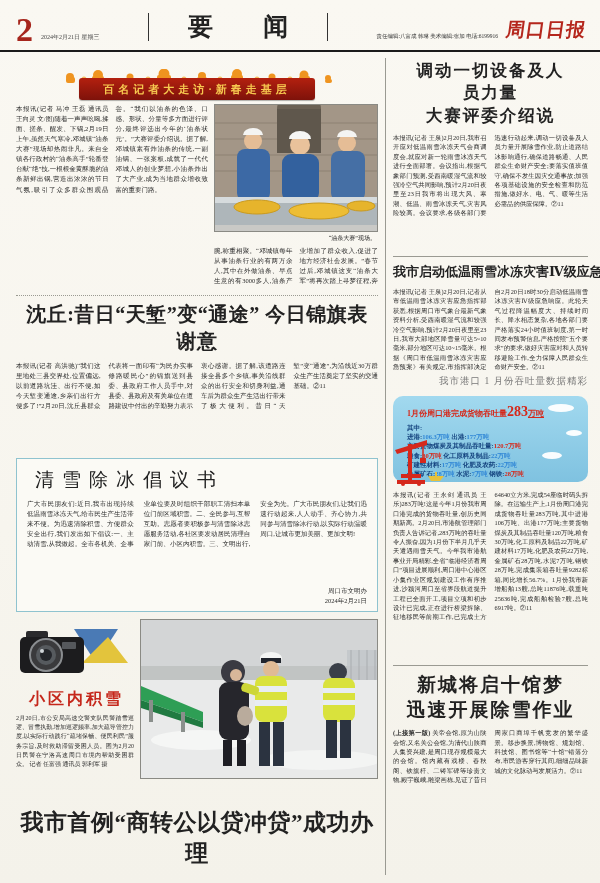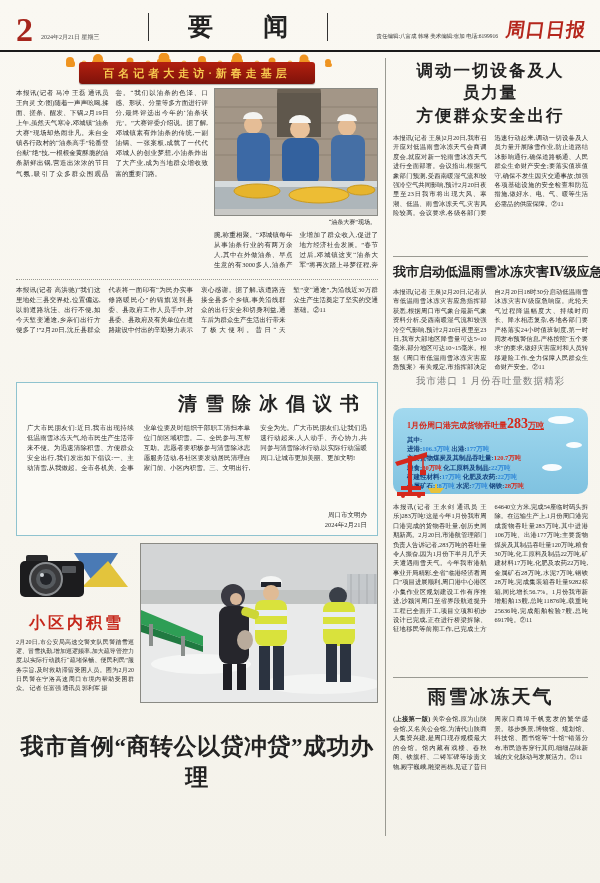--- a/index.html
+++ b/index.html
@@ -18,55 +18,55 @@
   .section-title{font-size:25px;font-weight:bold;letter-spacing:22px;text-indent:22px;white-space:nowrap;}
   .head-right{display:flex;align-items:flex-end;gap:8px;margin-bottom:2px;}
   .edline{font-size:5.5px;color:#333;white-space:nowrap;margin-bottom:3px;}
   .masthead{font-size:19px;font-weight:bold;color:#b5271d;transform:skewX(-8deg);letter-spacing:1px;white-space:nowrap;}
   
   .main{display:flex;gap:7px;padding:6px 12px 0 16px;box-sizing:border-box;}
   .colL{width:362px;flex:none;}
   .vrule{width:1px;background:#9a9a92;flex:none;}
   .colR{flex:1;min-width:0;}
   
-  .banner-wrap{text-align:center;position:relative;height:26px;margin-top:4px;}
+  .banner-wrap{text-align:center;position:relative;height:26px;margin-top:20px;}
   .banner{display:inline-block;position:relative;background:linear-gradient(180deg,#b3200f,#7e120a);color:#f6c74f;
     font-size:11px;font-weight:bold;letter-spacing:4px;padding:4px 24px 3px;border-radius:3px;box-shadow:0 1px 1px rgba(0,0,0,.3);}
   .banner-deco{position:absolute;left:50%;transform:translateX(-50%);top:-9px;width:290px;height:14px;}
   .headline1{font-size:29px;font-weight:bold;text-align:center;letter-spacing:1px;margin:5px 0 7px;line-height:1.1;}
   .bodytext{font-size:6.5px;line-height:1.55;text-align:justify;color:#2c2c2c;overflow:hidden;}
   .art1{display:flex;gap:6px;}
   .art1-text{width:192px;height:178px;column-count:2;column-gap:7px;}
   .art1-right{width:164px;flex:none;}
   .photo-frame{border:1px solid #8a8a84;background:#fff;line-height:0;}
   .caption{font-size:6px;text-align:right;margin:2px 2px 3px 0;color:#222;}
   .art1-below{height:42px;column-count:2;column-gap:7px;}
   .dotted{border-top:1px dotted #9a9a92;margin:7px 0 5px;}
   .headline2{font-size:20px;font-weight:bold;text-align:center;margin:2px 0 6px;letter-spacing:.5px;}
   .art2{height:90px;column-count:4;column-gap:8px;}
   .qxbox{border:1px solid #8fc3cf;margin-top:7px;padding:6px 10px 4px;box-sizing:border-box;background:#fbfaf5;}
-  .qxtitle{font-size:19px;font-weight:bold;text-align:right;letter-spacing:8px;text-indent:8px;margin:2px 0 6px;}
+  .qxtitle{font-size:19px;font-weight:normal;text-align:left;letter-spacing:8px;text-indent:8px;margin:2px 0 6px;}
   .qxbody{height:84px;column-count:3;column-gap:10px;}
   .qxsign{text-align:right;font-size:6.5px;line-height:1.6;margin-top:3px;color:#2c2c2c;}
   .bottomrow{display:flex;gap:6px;margin-top:7px;}
   .sjblock{width:118px;flex:none;}
   .sjgraphic{position:relative;height:70px;}
   .sjtitle{color:#c5271b;font-size:16px;font-weight:bold;letter-spacing:3px;text-indent:3px;text-align:center;margin:0 0 4px;}
   .sjcaption{font-size:6px;line-height:1.55;text-align:justify;height:86px;overflow:hidden;color:#2c2c2c;}
   .photo2wrap{flex:1;}
   .headline3{font-size:23px;font-weight:bold;text-align:center;margin:7px 0 6px;letter-spacing:.5px;}
   
   .rh1{font-size:16.5px;font-weight:bold;text-align:center;line-height:1.35;letter-spacing:2px;margin:2px 16px 6px;}
   .rbody{column-count:2;column-gap:8px;font-size:6.3px;line-height:1.5;text-align:justify;color:#2c2c2c;overflow:hidden;}
   .rb1{height:116px;}
   .hrule{border-top:1px solid #9a9a92;margin:7px 0 6px;}
   .rh2{font-size:13px;font-weight:bold;text-align:center;margin:2px 0 6px;white-space:nowrap;}
   .rb2{height:88px;}
   .porthead{font-size:19px;font-weight:bold;text-align:center;letter-spacing:1px;margin:9px 0 2px;}
-  .portsub{font-size:9.5px;color:#787878;text-align:center;letter-spacing:1px;margin-bottom:20px;}
+  .portsub{font-size:9.5px;color:#787878;text-align:right;letter-spacing:1px;margin-bottom:8px;}
   .infobox{position:relative;border-radius:10px;padding:7px 8px 4px 14px;height:86px;box-sizing:border-box;
     background:linear-gradient(180deg,#a2d9ef,#7fc2e0);}
   .inftitle{font-size:8px;font-weight:bold;line-height:1.3;margin-bottom:2px;white-space:nowrap;}
   .inftitle .big{font-size:14px;}
   .infline{font-size:6.5px;font-weight:bold;line-height:1.42;white-space:nowrap;}
   .cloud{position:absolute;background:#fff;border-radius:50%;opacity:.95;}
   .crane{position:absolute;left:-2px;bottom:-4px;width:40px;height:48px;}
   .boat{position:absolute;left:34px;bottom:0px;width:18px;height:10px;}
   .rb3{height:168px;margin-top:8px;}
   .rh4{font-size:19px;font-weight:bold;text-align:center;line-height:1.35;margin:6px 0 5px;letter-spacing:2px;}
@@ -170,20 +170,21 @@
             </div>
             <div class="caption">“油条大赛”现场。</div>
             <div class="art1-below bodytext">腕,称重相聚。“邓城镇每年从事油条行业的有两万余人,其中在外做油条、早点生意的有3000多人,油条产业增加了群众收入,促进了地方经济社会发展。”春节过后,邓城镇这支“油条大军”将再次踏上寻梦征程,奔赴全国各地,靠自己勤劳的双手,点燃心中的致富梦、小康梦。②11</div>
           </div>
         </div>
       </div>
 
       <div class="dotted"></div>
 
       <div>
+        <div class="headline2">沈丘:昔日“天堑”变“通途” 今日锦旗表谢意</div>
         <div class="art2 bodytext">  本报讯(记者 高洪驰)“我们这里地处三县交界处,位置偏远,以前道路坑洼、出行不便,如今天堑变通途,乡亲们出行方便多了!”2月20日,沈丘县群众代表将一面印有“为民办实事 修路暖民心”的锦旗送到县委、县政府工作人员手中,对县委、县政府及有关单位在道路建设中付出的辛勤努力表示衷心感谢。据了解,该道路连接全县多个乡镇,事关沿线群众的出行安全和切身利益,通车后为群众生产生活出行带来了极大便利。昔日“天堑”变“通途”,为沿线近30万群众生产生活奠定了坚实的交通基础。②11</div>
       </div>
 
       <div class="qxbox">
         <div class="qxtitle">清雪除冰倡议书</div>
         <div class="qxbody bodytext">  广大市民朋友们:近日,我市出现持续低温雨雪冰冻天气,给市民生产生活带来不便。为迅速清除积雪、方便群众安全出行,我们发出如下倡议:一、主动清雪,从我做起。全市各机关、企事业单位要及时组织干部职工清扫本单位门前区域积雪。二、全民参与,互帮互助。志愿者要积极参与清雪除冰志愿服务活动,各社区要发动居民清理自家门前、小区内积雪。三、文明出行,安全为先。广大市民朋友们,让我们迅速行动起来,人人动手、齐心协力,共同参与清雪除冰行动,以实际行动温暖周口,让城市更加美丽、更加文明!</div>
         <div class="qxsign">
           <div>周口市文明办</div>
           <div>2024年2月21日</div>
         </div>
@@ -265,21 +266,21 @@
 
     </div>
 
     <div class="vrule"></div>
 
     <div class="colR">
 
       <div>
         <div class="rh1">
           <div>调动一切设备及人员力量</div>
-          <div>方便群众安全出行</div>
+          <div>大赛评委介绍说</div>
         </div>
         <div class="rbody rb1">  本报讯(记者 王泉)2月20日,我市召开应对低温雨雪冰冻天气会商调度会,就应对新一轮雨雪冰冻天气进行全面部署。会议指出,根据气象部门预测,受西南暖湿气流和较强冷空气共同影响,预计2月20日夜里至23日我市将出现大风、寒潮、低温、雨雪冰冻天气,灾害风险较高。会议要求,各级各部门要迅速行动起来,调动一切设备及人员力量开展除雪作业,防止道路结冰影响通行,确保道路畅通、人民群众生命财产安全;要落实值班值守,确保不发生因灾交通事故;加强各项基础设施的安全检查和防范措施,做好水、电、气、暖等生活必需品的供应保障。②11</div>
       </div>
 
       <div class="hrule"></div>
 
       <div>
         <div class="rh2">我市启动低温雨雪冰冻灾害Ⅳ级应急响应</div>
         <div class="rbody rb2">  本报讯(记者 王泉)2月20日,记者从市低温雨雪冰冻灾害应急指挥部获悉,根据周口市气象台最新气象资料分析,受西南暖湿气流和较强冷空气影响,预计2月20日夜里至23日,我市大部地区降雪量可达5~10毫米,部分地区可达10~15毫米。根据《周口市低温雨雪冰冻灾害应急预案》有关规定,市指挥部决定自2月20日18时30分启动低温雨雪冰冻灾害Ⅳ级应急响应。此轮天气过程降温幅度大、持续时间长、降水相态复杂,各地各部门要严格落实24小时值班制度,第一时间发布预警信息,严格按照“五个要求”的要求,做好灾害应对和人员转移避险工作,全力保障人民群众生命财产安全。②11</div>
       </div>
@@ -316,21 +317,22 @@
           </svg>
         </div>
 
         <div class="rbody rb3">  本报讯(记者 王永剑 通讯员 王乐)283万吨!这是今年1月份我市周口港完成的货物吞吐量,创历史同期新高。2月20日,市港航管理部门负责人告诉记者,283万吨的吞吐量令人振奋,因为1月份下半月几乎天天遭遇雨雪天气。今年我市港航事业开局精彩,全省“临港经济看周口”项目进展顺利,周口港中心港区小集作业区规划建设工作有序推进,沙颍河周口至省界段航道提升工程已全面开工,项目立项和初步设计已完成,正在进行桥梁拆除、征地移民等前期工作,已完成土方64640立方米,完成54座临时码头拆除。在运输生产上,1月份周口港完成货物吞吐量283万吨,其中进港106万吨、出港177万吨;主要货物煤炭及其制品吞吐量120万吨,粮食30万吨,化工原料及制品22万吨,矿建材料17万吨,化肥及农药22万吨,金属矿石28万吨,水泥7万吨,钢铁28万吨,完成集装箱吞吐量9282标箱,同比增长56.7%。1月份我市新增船舶13艘,总吨11876吨,载重吨25636吨,完成船舶检验7艘,总吨6917吨。②11</div>
       </div>
 
       <div class="hrule"></div>
 
       <div>
         <div class="rh4">
-          <div>雨雪冰冻天气</div>
+          <div>新城将启十馆梦</div>
+          <div>迅速开展除雪作业</div>
         </div>
         <div class="rbody rb4">
           <span class="lead">(上接第一版)</span><span>  关帝会馆,原为山陕会馆,又名关公会馆,为清代山陕商人集资兴建,是周口现存规模最大的会馆。馆内藏有戏楼、春秋阁、铁旗杆、二铸军碑等珍贵文物,殿宇巍峨,雕梁画栋,见证了昔日周家口商埠千帆竞发的繁华盛景。移步换景,博物馆、规划馆、科技馆、图书馆等“十馆”错落分布,市民游客穿行其间,细细品味新城的文化脉动与发展活力。②11</span>
         </div>
       </div>
 
     </div>
   </div>
 </div>
 

